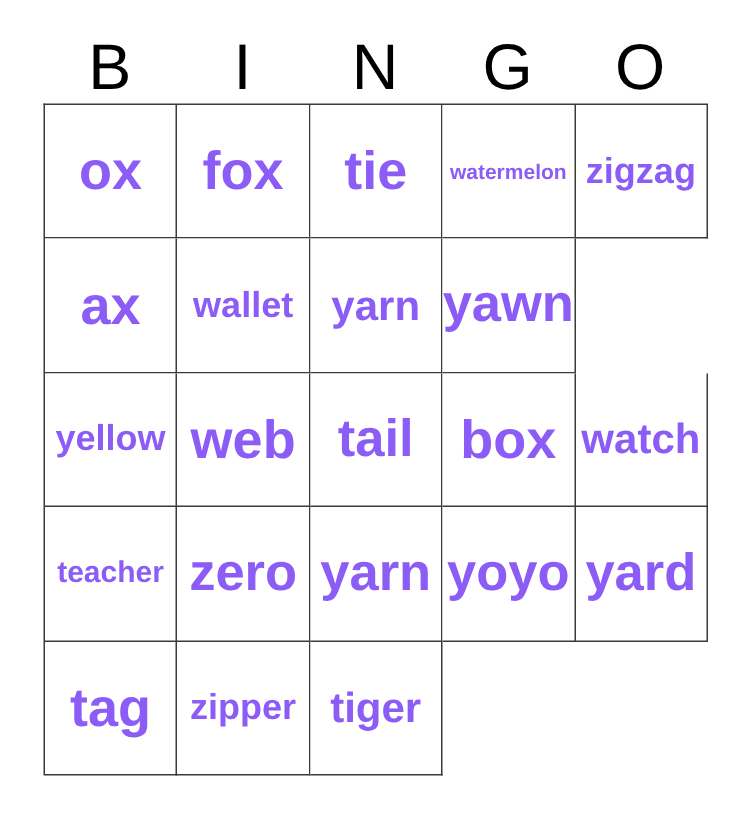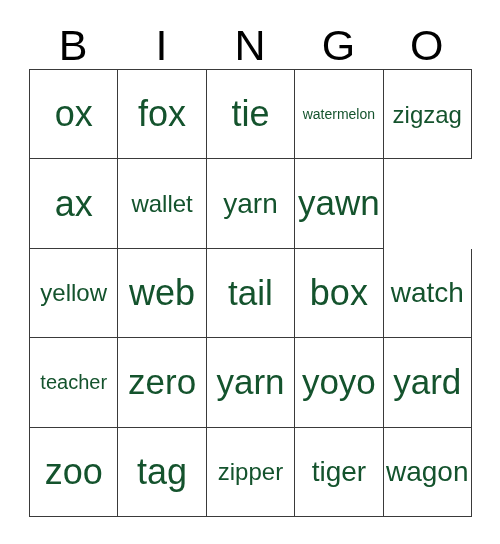--- a/index.html
+++ b/index.html
@@ -69,22 +69,22 @@
     overflow: hidden;
     background: #ffffff;
     padding: 0 1px;
   }
 
   .cell-text {
     display: block;
     text-align: center;
     white-space: nowrap;
     line-height: 1.05;
-    color: #14532d;
-    font-weight: 400;
+    color: #8b5cf6;
+    font-weight: 700;
   }
 
   
   .len-2 { font-size: 36px; }
   .len-3 { font-size: 36px; }
   .len-4 { font-size: 35px; }
   .len-5 { font-size: 28px; }
   .len-6 { font-size: 24px; }
   .len-7 { font-size: 20px; }
   .len-10 { font-size: 14px; }
@@ -168,30 +168,24 @@
       <div class="bingo-cell">
           <span class="cell-text len-4">yoyo</span>
         </div>
       <div class="bingo-cell">
           <span class="cell-text len-4">yard</span>
         </div>
     </div>
 
     <div class="bingo-row">
       <div class="bingo-cell">
-          <span class="cell-text len-3">zoo</span>
-        </div>
-      <div class="bingo-cell">
           <span class="cell-text len-3">tag</span>
         </div>
       <div class="bingo-cell">
           <span class="cell-text len-6">zipper</span>
         </div>
       <div class="bingo-cell">
           <span class="cell-text len-5">tiger</span>
         </div>
-      <div class="bingo-cell">
-          <span class="cell-text len-5">wagon</span>
-        </div>
     </div>
 
   </div>
 </div>
 
 </body></html>

